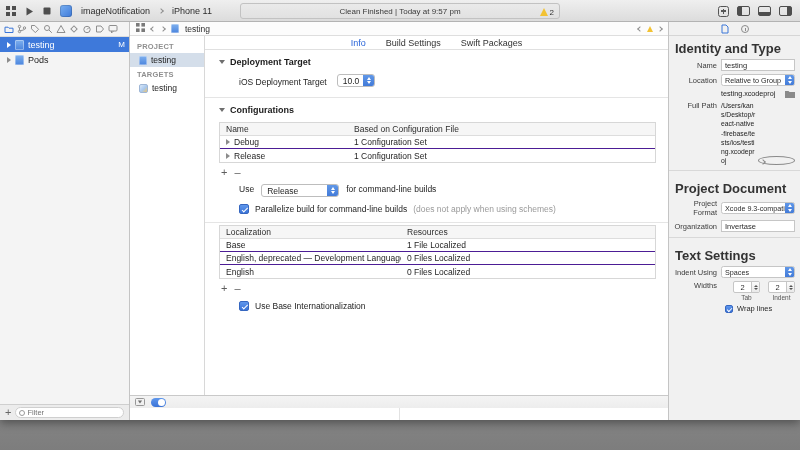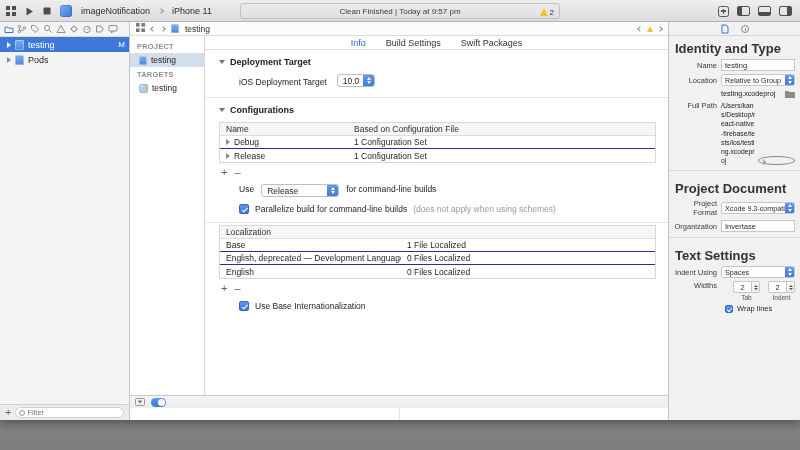--- a/index.html
+++ b/index.html
@@ -374,20 +374,21 @@
             <span class="note">(does not apply when using schemes)</span>
           </div>
 
           <hr class="sec-div">
 
           <div class="tbl">
             <div class="tbl-h">
               <div class="c1 loc">
                   <span>Localization</span>
                 </div>
+              <div class="c2"><span>Resources</span></div>
             </div>
             <div class="tbl-r">
               <div class="c1 loc">
                   <span>Base</span>
                 </div>
               <div class="c2">1 File Localized</div>
             </div>
             <div class="tbl-r">
               <div class="c1 loc">
                   <span>English, deprecated — Development Language</span>

